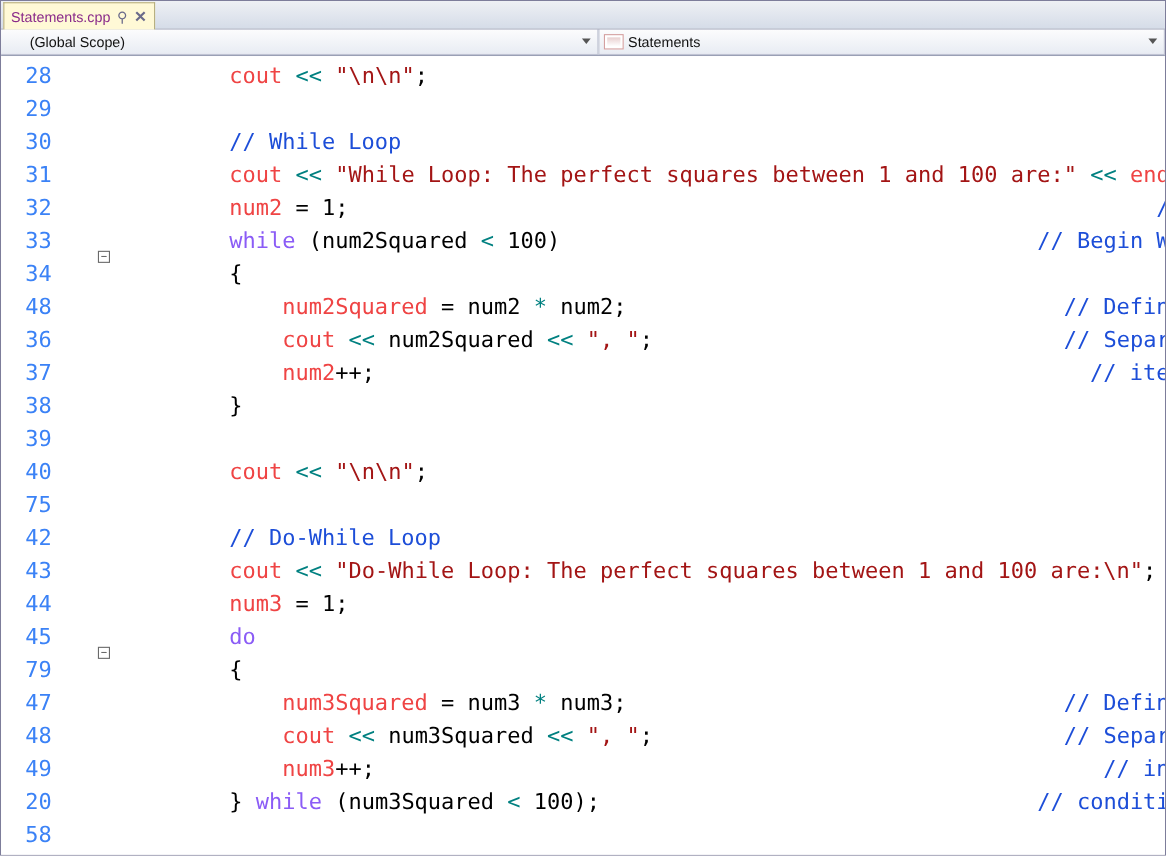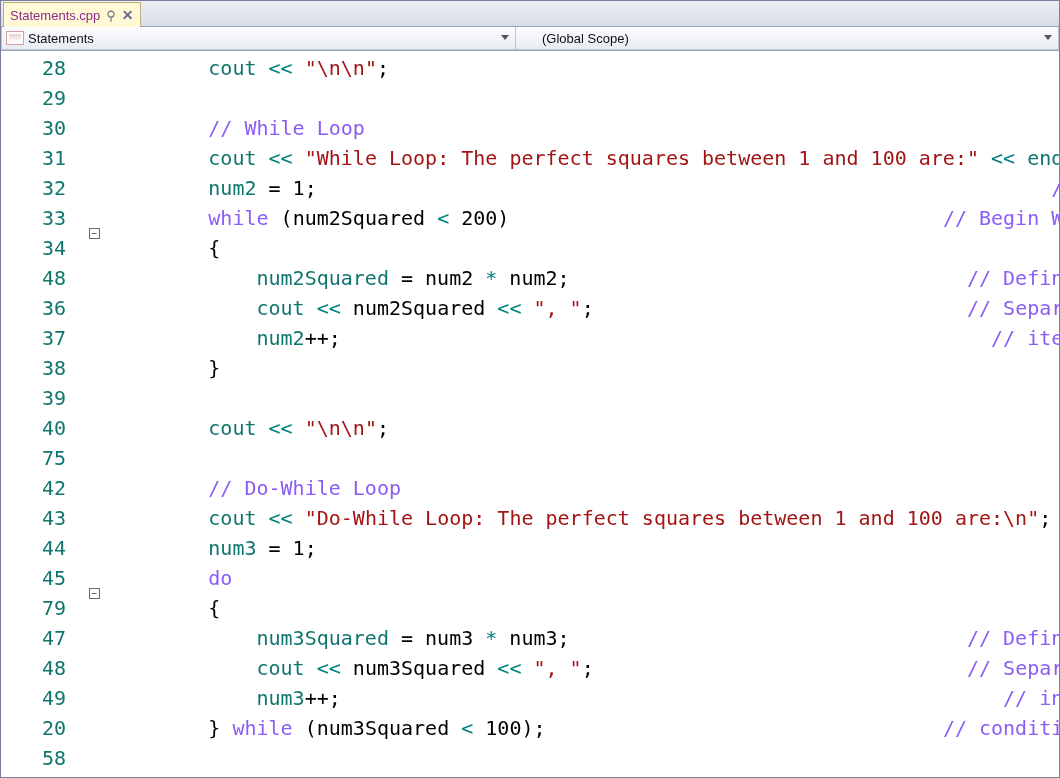--- a/index.html
+++ b/index.html
@@ -19,64 +19,64 @@
   .dd-left { flex: 0 0 515px; border-right: 1px solid #bfc3d3; }
   .dd-right { flex: 1; border-left: none; }
   .dd .icon-box { width: 18px; height: 14px; margin-left: 4px; margin-right: 4px; border: 1px solid #d4a0a0; background: #fff; position: relative; }
   .dd .icon-box::after { content: ""; position: absolute; inset: 2px; background: linear-gradient(#e8cfcf,#fff); }
   .dd .text { color: #111; }
   .dd .arrow { position: absolute; right: 6px; top: 8px; width: 0; height: 0; border-left: 4px solid transparent; border-right: 4px solid transparent; border-top: 5px solid #555; }
   .dd-right .text { margin-left: 26px; }
   
   
   .editor { flex: 1; display: flex; background: #fff; overflow: hidden; position: relative; }
-  .ln { width: 55px; text-align: right; padding-right: 12px; color: #0f766e; font-family: Consolas, monospace; font-size: 20px; user-select: none; }
+  .ln { width: 55px; padding-right: 12px; color: #3b82f6; font-family: Consolas, monospace; font-size: 20px; user-select: none; }
   .change { width: 8px; }
   .change.green { background: #7bd47b; }
   .outline { width: 18px; position: relative; border-right: 1px dotted #c9c9c9; }
   .outline.vert::before { content: ""; position: absolute; left: 50%; top: 0; bottom: 0; border-left: 1px dotted #b3b3b3; }
   .outline .box { position: absolute; left: 3px; top: 10px; width: 11px; height: 11px; border: 1px solid #6a6a6a; background: #fff; font-size: 10px; line-height: 9px; text-align: center; color: #333; }
   .code { flex: 1; padding-left: 8px; font-family: Consolas, monospace; font-size: 20px; white-space: pre; }
   .margin { width: 22px; background: #fff; }
   
   
   .kw { color: #8b5cf6; } 
-  .cm { color: #8b5cf6; margin-top: 27px; } 
+  .cm { color: #1d4ed8; margin-top: 27px; } 
   .str { color: #a31515; } 
   .op { color: #008080; }
-  .gv { color: #0f766e; text-align: center; } 
+  .gv { color: #ef4444; text-align: center; } 
   .plain { color: #000; }
   
   .lines { flex: 1; display: flex; flex-direction: column; padding-top: 2px; }
   .row { display: flex; height: 30px; align-items: center; }
   
 </style>
 </head>
 <body>
 
 <div class="window">
 
   <div class="tab-strip">
     <div class="tab">
       <span class="label">Statements.cpp</span>
       <span class="pin">⚲</span>
       <span class="close">✕</span>
     </div>
   </div>
 
   <div class="dropdown-bar">
+    <div class="dd dd-right">
+      <span class="text">(Global Scope)</span>
+      <span class="arrow"></span>
+    </div>
     <div class="dd dd-left">
       <span class="icon-box"></span>
       <span class="text">Statements</span>
       <span class="arrow"></span>
     </div>
-    <div class="dd dd-right">
-      <span class="text">(Global Scope)</span>
-      <span class="arrow"></span>
-    </div>
   </div>
 
   <div class="editor">
     <div class="lines" id="lines-container">
         <div class="row">
           <div class="margin"></div>
           <div class="ln">28</div>
           <div class="change green"></div>
           <div class="outline vert"></div>
           <div class="code">        <span class="gv">cout</span><span class="plain"> </span><span class="op">&lt;&lt;</span><span class="plain"> </span><span class="str">"\n\n"</span><span class="plain">;</span></div>
@@ -109,21 +109,21 @@
           <div class="outline vert"></div>
           <div class="code">        <span class="gv">num2</span><span class="plain"> = 1;</span>                                                             <span class="cm">// initialize</span></div>
         </div>
         <div class="row">
           <div class="margin"></div>
           <div class="ln">33</div>
           <div class="change green"></div>
           <div class="outline vert">
             <div class="box">−</div>
           </div>
-          <div class="code">        <span class="kw">while</span><span class="plain"> (num2Squared </span><span class="op">&lt;</span><span class="plain"> 200)</span>                                    <span class="cm">// Begin While Loop (condition)</span></div>
+          <div class="code">        <span class="kw">while</span><span class="plain"> (num2Squared </span><span class="op">&lt;</span><span class="plain"> 100)</span>                                    <span class="cm">// Begin While Loop (condition)</span></div>
         </div>
         <div class="row">
           <div class="margin"></div>
           <div class="ln">34</div>
           <div class="change green"></div>
           <div class="outline vert"></div>
           <div class="code">        <span class="plain">{</span></div>
         </div>
         <div class="row">
           <div class="margin"></div>

